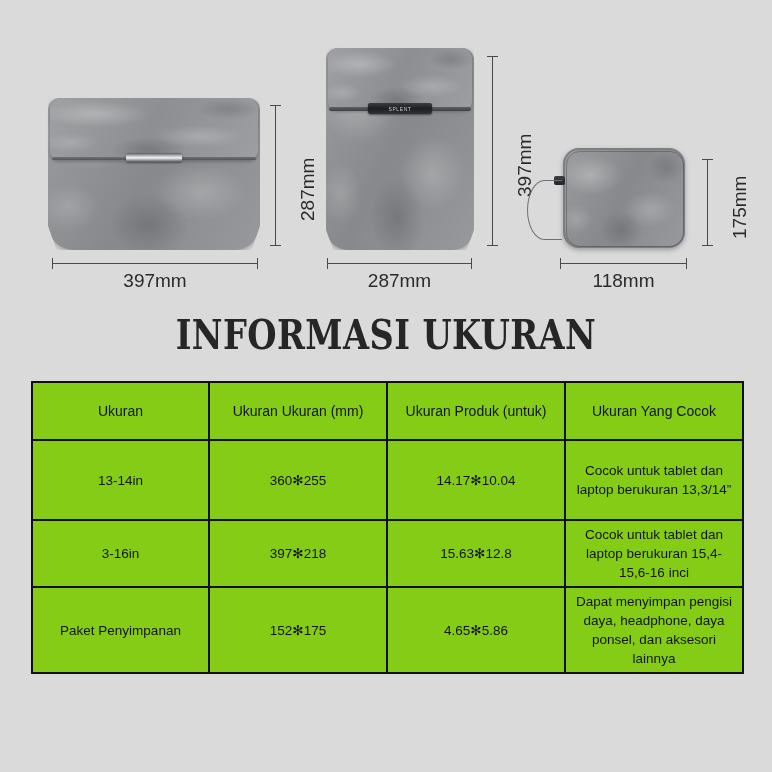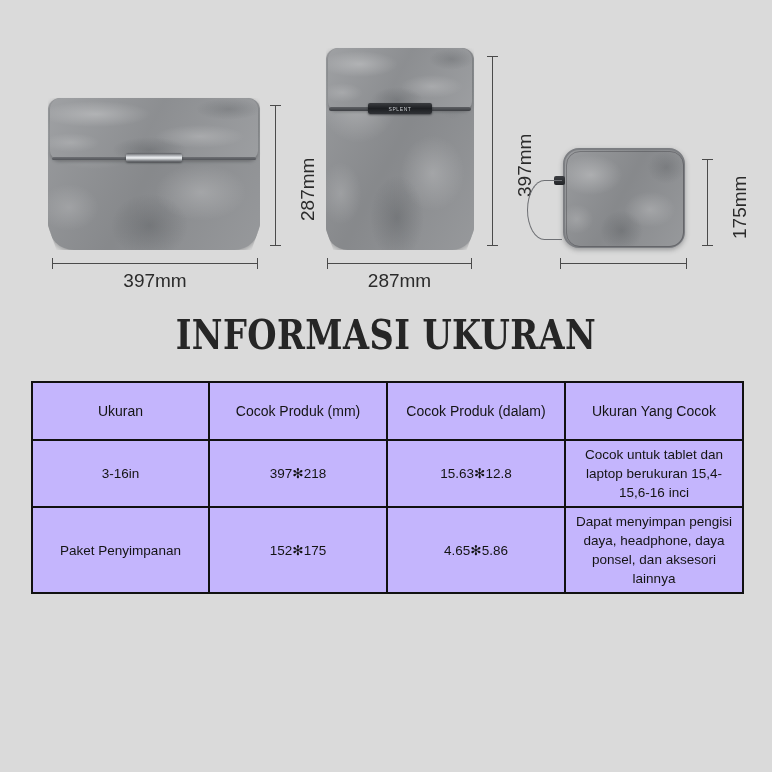--- a/index.html
+++ b/index.html
@@ -178,21 +178,21 @@
     color: #262626;
     transform: scaleX(.82);
   }
 
   
   #size-table {
     position: absolute;
     left: 31px; top: 381px;
     width: 711px;
     border-collapse: collapse;
-    background: #c4b5fd;
+    background: #84cc16;
     table-layout: fixed;
   }
   #size-table td, #size-table th {
     border: 2px solid #111111;
     text-align: center;
     vertical-align: middle;
     font-weight: normal;
     font-size: 13.5px;
     line-height: 19px;
     color: #141414;
@@ -245,41 +245,48 @@
     <div class="leather body"></div>
     <div class="zip"></div>
     <div class="strap-tab"></div>
     <div class="strap-loop"></div>
   </div>
 
   <div class="dim-v" style="left:707px; top:159px; height:87px;"></div>
   <div class="dim-label-v" style="left:729px; top:239px;">175mm</div>
 
   <div class="dim-h" style="left:560px; top:263px; width:127px;"></div>
+  <div class="dim-label-h" style="left:560px; top:270px; width:127px;">118mm</div>
 
 </div>
 
 <div id="page-title">INFORMASI UKURAN</div>
 
 <table id="size-table">
   <colgroup>
     <col class="col-a">
       <col class="col-b">
       <col class="col-c">
       <col class="col-d">
   </colgroup>
   <thead>
     <tr>
       <th>Ukuran</th>
-      <th>Cocok Produk (mm)</th>
-      <th>Cocok Produk (dalam)</th>
+      <th>Ukuran Ukuran (mm)</th>
+      <th>Ukuran Produk (untuk)</th>
       <th>Ukuran Yang Cocok</th>
     </tr>
   </thead>
   <tbody>
+    <tr class="r1">
+      <td>13-14in</td>
+      <td>360✻255</td>
+      <td>14.17✻10.04</td>
+      <td>Cocok untuk tablet dan laptop berukuran 13,3/14”</td>
+    </tr>
     <tr class="r2">
       <td>3-16in</td>
       <td>397✻218</td>
       <td>15.63✻12.8</td>
       <td>Cocok untuk tablet dan laptop berukuran 15,4-15,6-16 inci</td>
     </tr>
     <tr class="r3">
       <td>Paket Penyimpanan</td>
       <td>152✻175</td>
       <td>4.65✻5.86</td>

